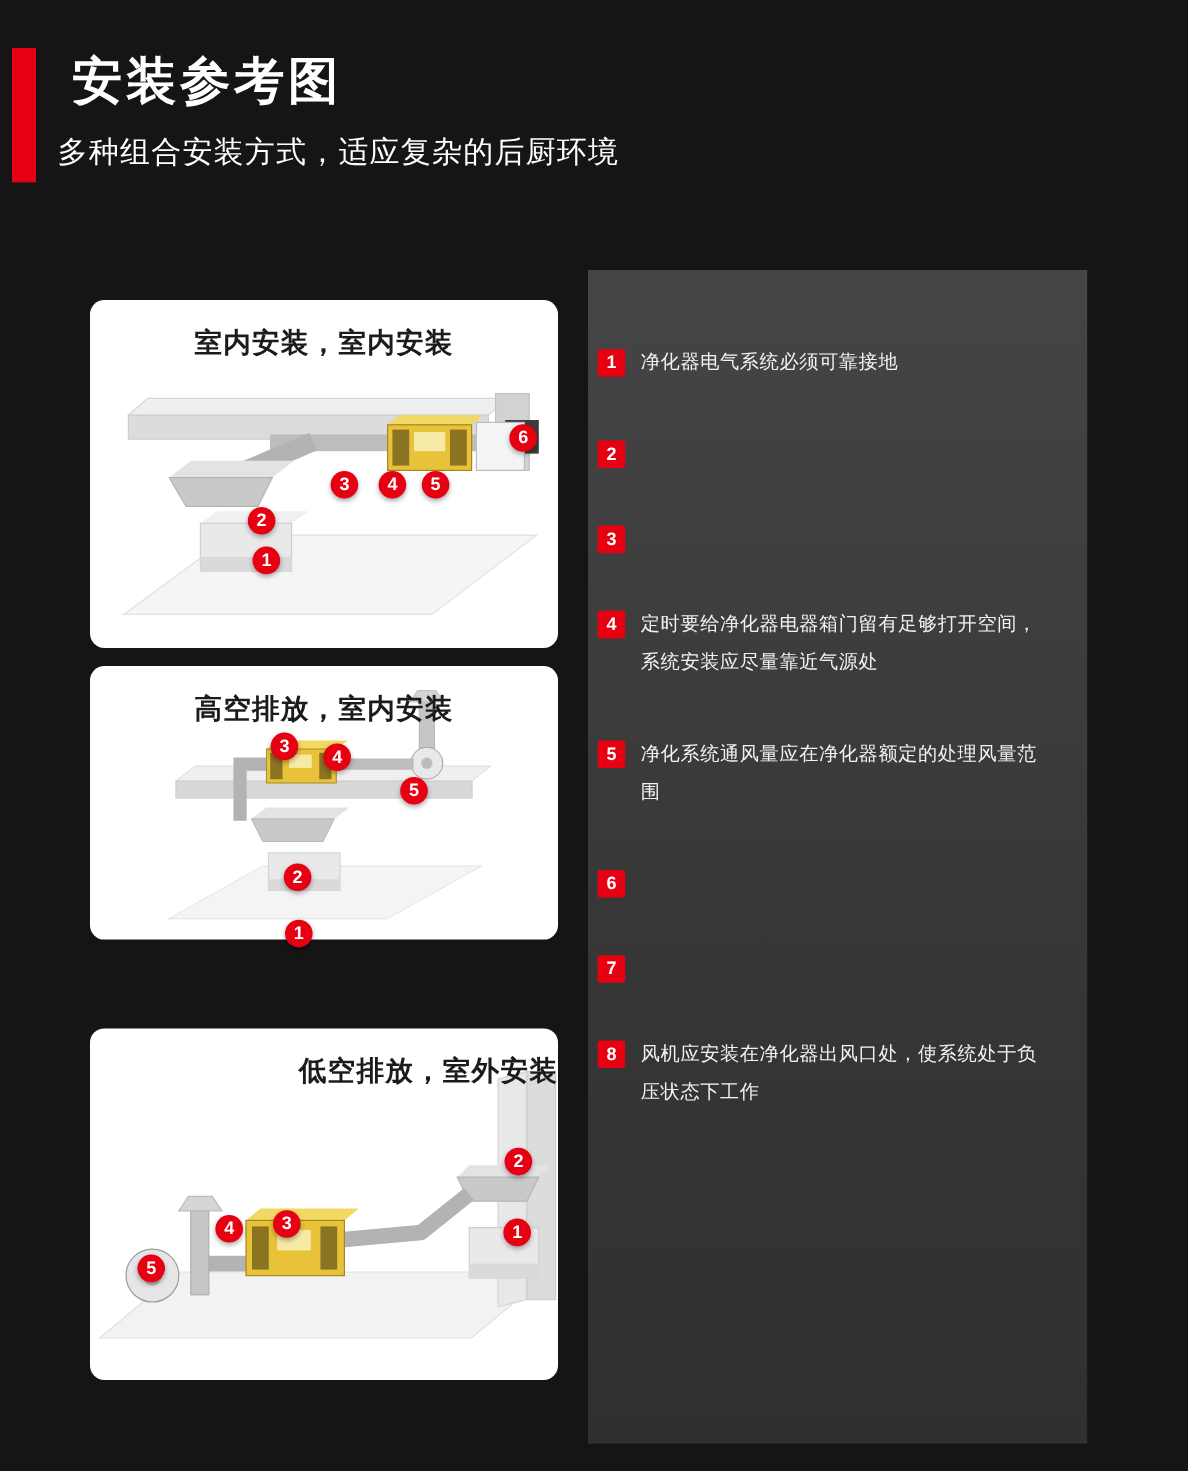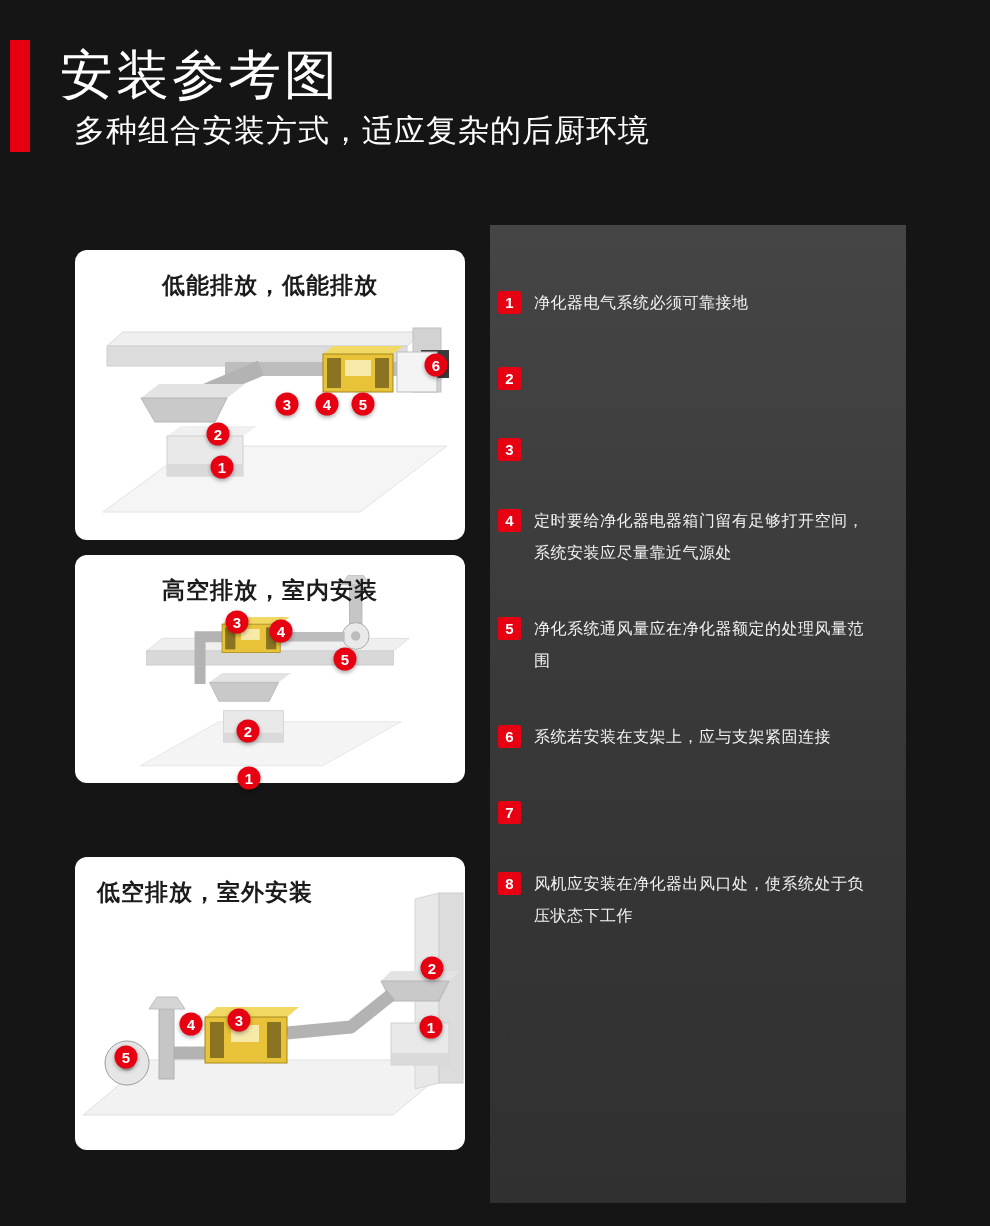--- a/index.html
+++ b/index.html
@@ -8,39 +8,39 @@
     position:relative; width:990px; height:1226px;
     background:#151515; overflow:hidden;
     font-family:"Liberation Sans", sans-serif;
   }
   .accent-bar {
     position:absolute; left:10px; top:40px; width:20px; height:112px;
     background:var(--accent-red,#e60012);
   }
   .title {
     position:absolute; left:60px; top:40px;
-    font-size:53px; font-weight:normal; color:#ffffff; letter-spacing:3px;
+    font-size:42px; font-weight:bold; color:#ffffff; letter-spacing:3px;
   }
   .subtitle {
-    position:absolute; left:74px; top:110px;
-    font-size:31px; color:#ffffff; letter-spacing:1px;font-family:Liberation Mono, monospace;
+    position:absolute; left:48px; top:110px;
+    font-size:25px; color:#ffffff; letter-spacing:1px;font-family:Liberation Mono, monospace;
   }
   .panel {
     position:absolute; left:75px; width:390px;
     background:var(--panel-bg,#ffffff); border-radius:12px;
   }
   #panel1 { top:250px; height:290px; }
   #panel2 { top:555px; height:228px; }
   #panel3 { top:857px; height:293px; }
   .panel svg { position:absolute; left:0; top:0; width:100%; height:100%; }
   .panel-title {
     position:absolute; top:20px; left:0; width:100%; text-align:center;
     font-size:23px; font-weight:bold; color:#1b1b1b; letter-spacing:1px;
   }
-  #panel3 .panel-title { text-align:left; padding-left:22px; }
+  #panel3 .panel-title { text-align:right; padding-left:22px; }
   .marker {
     position:absolute; width:23px; height:23px; border-radius:50%;
     background:var(--accent-red,#e60012); color:#fff;
     font-size:15px; font-weight:bold;
     display:flex; align-items:center; justify-content:center;
     transform:translate(-50%,-50%);
     box-shadow:0 2px 4px rgba(0,0,0,.35);
   }
   .notes {
     position:absolute; left:490px; top:225px; width:416px; height:978px;
@@ -101,21 +101,21 @@
       <g>
         <polygon points="66,148 152,148 170,134 84,134" fill="#e3e3e3"></polygon>
         <polygon points="66,148 152,148 140,172 80,172" fill="#c9c9c9" stroke="#b5b5b5"></polygon>
       </g>
       <g>
         <polygon points="92,186 168,186 182,176 106,176" fill="#f0f0f0"></polygon>
         <rect x="92" y="186" width="76" height="40" fill="#e9e9e9" stroke="#cfcfcf"></rect>
         <rect x="92" y="214" width="76" height="12" fill="#dadada"></rect>
       </g>
     </svg>
-    <div class="panel-title">低能排放，低能排放</div>
+    <div class="panel-title">室内安装，室内安装</div>
     <div class="marker" style="left:147px;top:217px">1</div>
     <div class="marker" style="left:143px;top:184px">2</div>
     <div class="marker" style="left:212px;top:154px">3</div>
     <div class="marker" style="left:252px;top:154px">4</div>
     <div class="marker" style="left:288px;top:154px">5</div>
     <div class="marker" style="left:361px;top:115px">6</div>
   </div>
 
   <div class="panel" id="panel2">
     <svg viewBox="0 0 390 290">
@@ -221,21 +221,20 @@
     <div class="note">
       <span class="badge">4</span>
       <span class="note-text">定时要给净化器电器箱门留有足够打开空间，系统安装应尽量靠近气源处</span>
     </div>
     <div class="note">
       <span class="badge">5</span>
       <span class="note-text">净化系统通风量应在净化器额定的处理风量范围</span>
     </div>
     <div class="note">
       <span class="badge">6</span>
-      <span class="note-text">系统若安装在支架上，应与支架紧固连接</span>
     </div>
     <div class="note">
       <span class="badge">7</span>
     </div>
     <div class="note">
       <span class="badge">8</span>
       <span class="note-text">风机应安装在净化器出风口处，使系统处于负压状态下工作</span>
     </div>
   </aside>
 

